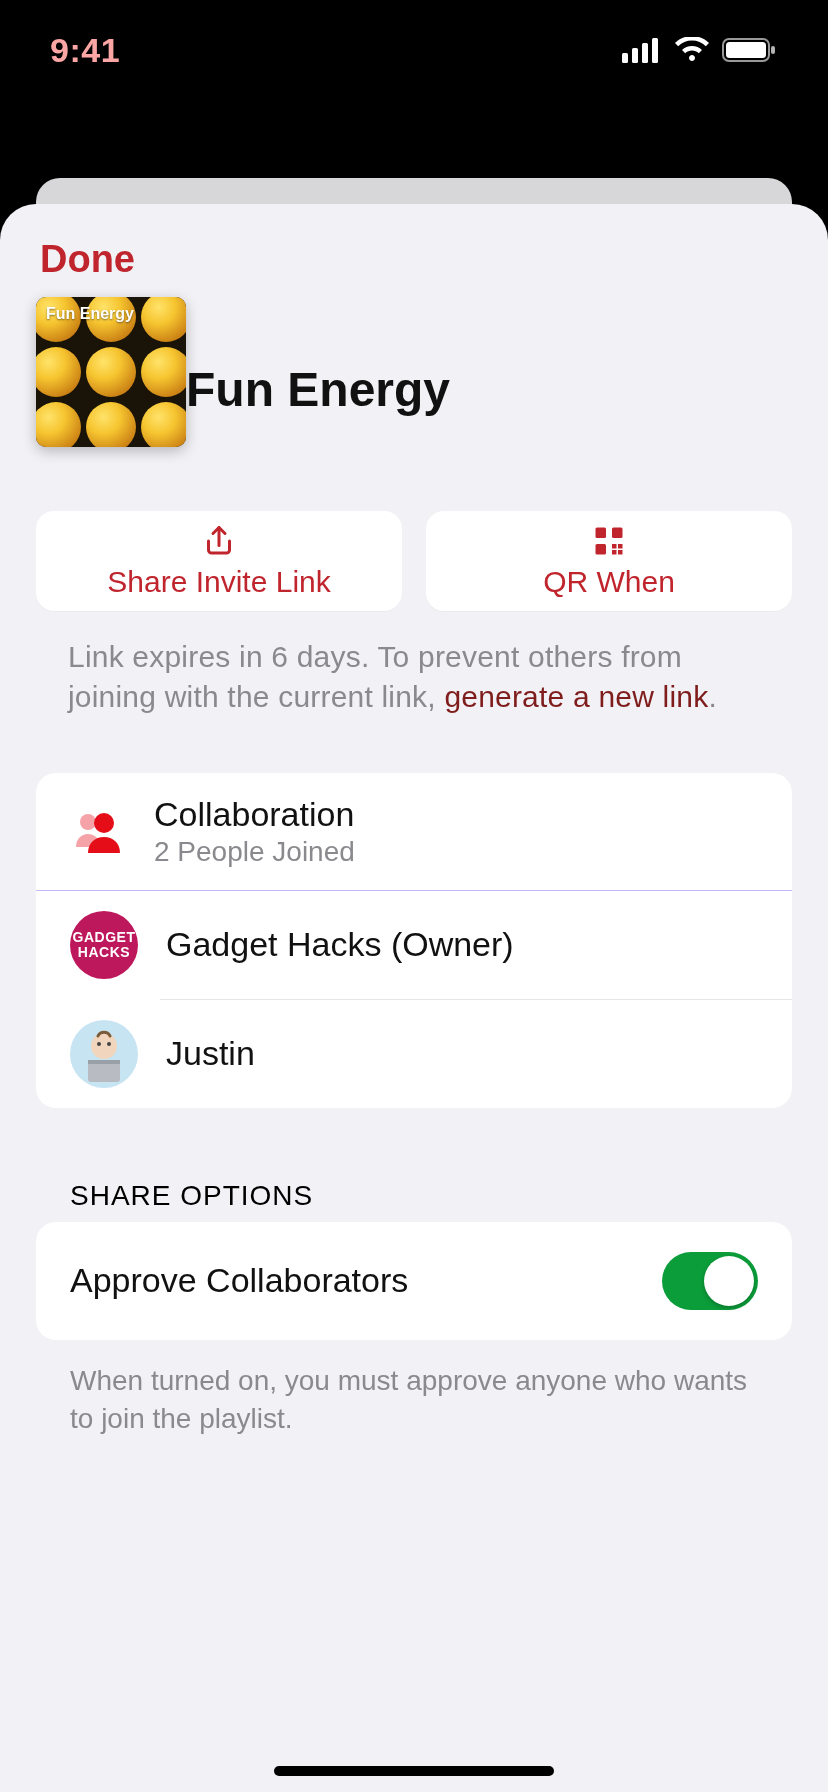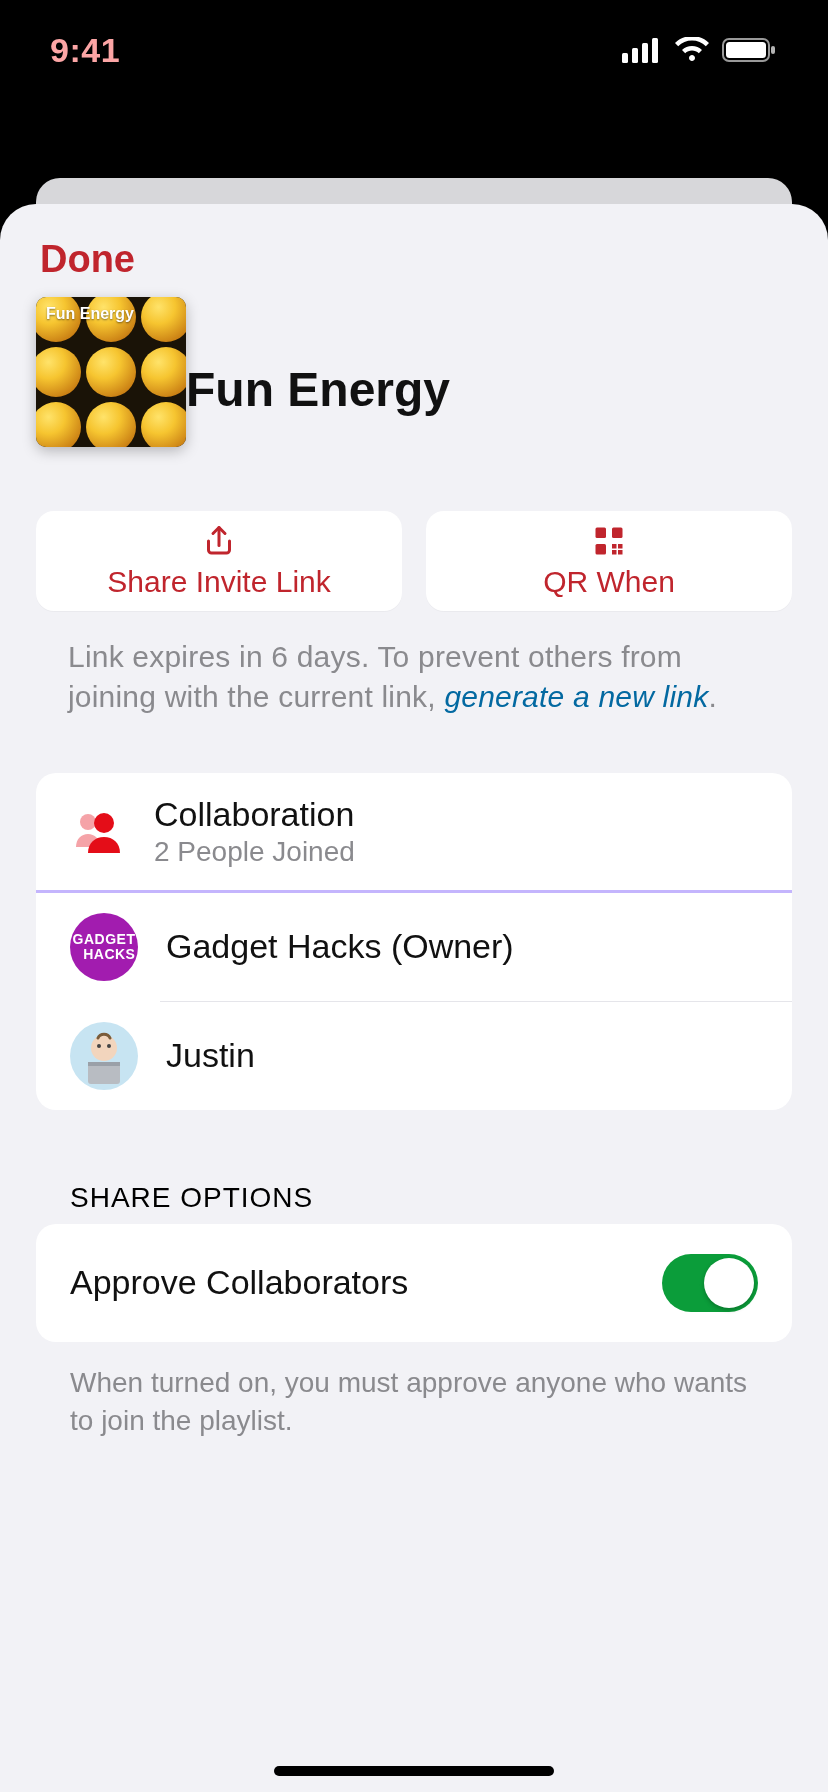--- a/index.html
+++ b/index.html
@@ -68,43 +68,43 @@
     gap:6px; color:#c0252d;
     box-shadow:0 1px 0 rgba(0,0,0,0.03);
   }
   .action-btn svg { width:36px; height:36px; display:block; }
   .action-btn .lbl { font-size:30px; font-weight:500; }
 
   .expiry {
     margin-top:26px; padding:0 32px;
     font-size:30px; line-height:1.33; color:#8a8a8e; letter-spacing:0.2px;
   }
-  .expiry .link { color:#0369a1;font-style:italic; }
+  .expiry .link { color:#7f1d1d; }
 
   .card {
     background:#fff; border-radius:20px; margin-top:56px; overflow:hidden;
   }
   .row {
     display:flex; align-items:center; padding:22px 34px 22px 34px; gap:28px;
   }
-  .collab-head { padding-right:26px; border-bottom:3px solid #c4b5fd;}
+  .collab-head { padding-right:26px; border-bottom:1px solid #c4b5fd;}
   .people-icon { width:56px; height:48px; display:flex; align-items:flex-end; justify-content:center; }
 
   .collab-text { display:flex; flex-direction:column; flex:1; }
   .collab-title { font-size:34px; font-weight:500; color:#111; }
   .collab-sub { font-size:28px; color:#8a8a8e; margin-top:2px; }
   .stop-btn {
     background:#e40d18; color:#fff; font-size:32px; font-weight:600;
     border-radius:40px; padding:14px 40px;
   }
 
   .person-row { padding:20px 34px; }
   .indent-divider { height:1px; background:#e5e5ea; margin-left:124px; }
   .avatar { width:68px; height:68px; border-radius:50%; background:#e6e6e6; flex-shrink:0; display:flex; align-items:center; justify-content:center; overflow:hidden;}
-  .avatar.gh { background:#a21caf; color:#fff; font-size:14px; font-weight:800; line-height:1.05; text-align:right; letter-spacing:0.5px;}
+  .avatar.gh { background:#be185d; color:#fff; font-size:14px; font-weight:800; line-height:1.05; text-align:center; letter-spacing:0.5px;}
   .avatar.justin { background:#c7e4f2; position:relative;}
   .person-name { font-size:34px; color:#111; }
 
   .section-header {
     margin-top:72px; padding:0 34px 10px 34px;
     color:#000000; font-size:28px; letter-spacing:1px;
   }
   .card2 { background:#fff; border-radius:20px; overflow:hidden; }
   .toggle-row { display:flex; align-items:center; justify-content:space-between; padding:30px 34px;}
   .toggle-label { font-size:34px; color:#111; }

